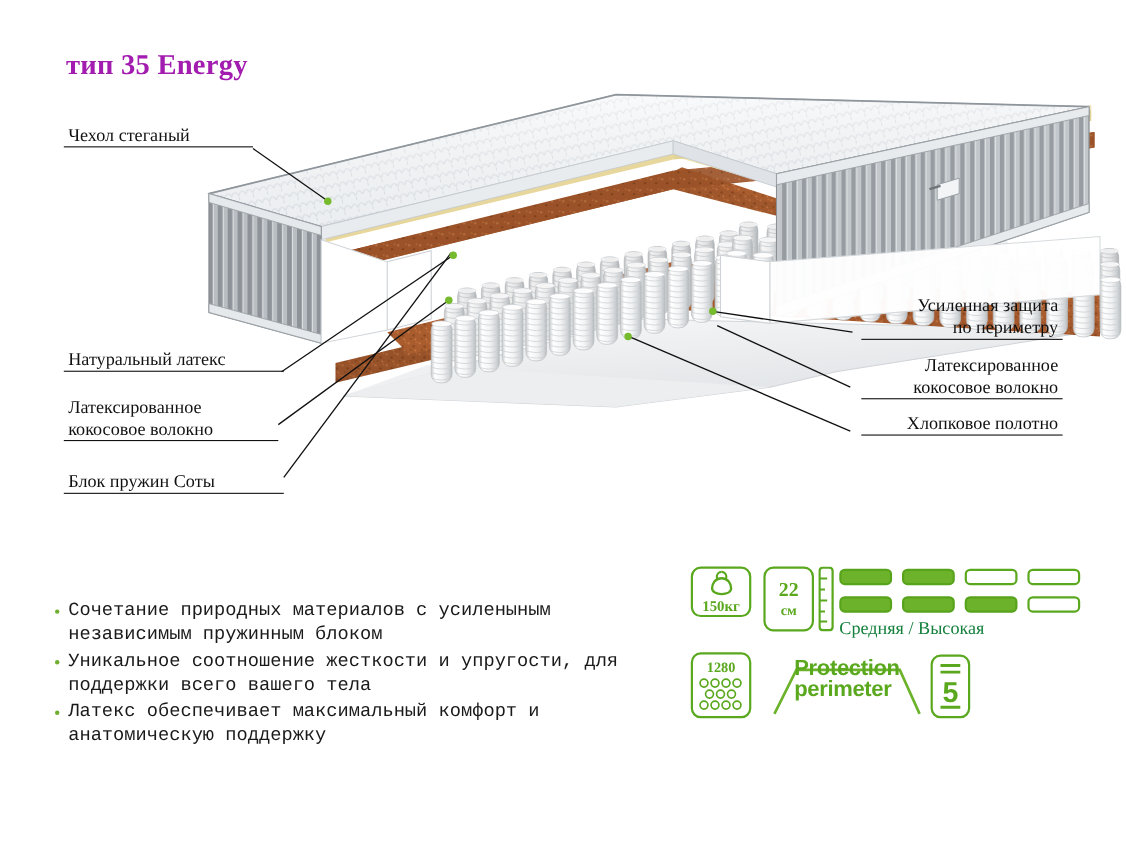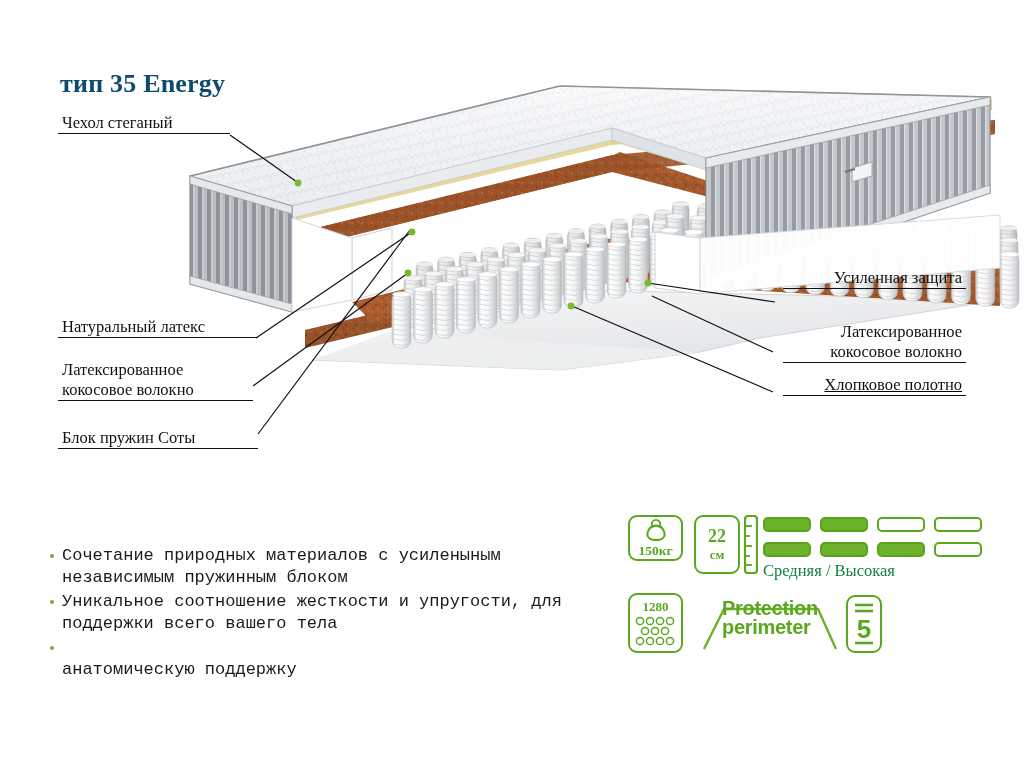--- a/index.html
+++ b/index.html
@@ -8,24 +8,24 @@
     width:1024px;height:768px;
     background:#ffffff;
     font-family:"Liberation Serif", serif;
     overflow:hidden;
     position:relative;
   }
   #stage{position:absolute;inset:0;width:1024px;height:768px;}
 
   
   .title{
-    position:absolute;left:60px;top:69px;
+    position:absolute;left:60px;top:44px;
     font-family:"Liberation Serif", serif;
     font-weight:bold;font-size:26px;
-    color:#0c4a6e;letter-spacing:.2px;
+    color:#a21caf;letter-spacing:.2px;
     white-space:nowrap;
   }
 
   
   .callout{position:absolute;white-space:nowrap;}
   .callout .txt{
     font-family:"Liberation Serif", serif;
     font-size:16.5px;color:#111;line-height:1.16;
     padding:0 4px 1px 4px;
   }
@@ -1375,45 +1375,46 @@
     <div class="rule"></div>
   </div>
 
   <div class="callout left" style="left:58px;top:428px;width:200px;">
     <div class="txt">Блок пружин Соты</div>
     <div class="rule"></div>
   </div>
 
   <div class="callout right" style="left:783px;top:268px;width:183px;">
     <div class="txt">Усиленная защита</div>
+    <div class="txt">по периметру</div>
     <div class="rule"></div>
   </div>
 
   <div class="callout right" style="left:783px;top:322px;width:183px;">
     <div class="txt">Латексированное</div>
     <div class="txt">кокосовое волокно</div>
     <div class="rule"></div>
   </div>
 
-  <div class="callout right" style="left:783px;top:375px;width:183px;text-decoration:underline;">
+  <div class="callout right" style="left:783px;top:375px;width:183px;">
     <div class="txt">Хлопковое полотно</div>
     <div class="rule"></div>
   </div>
 
   <div class="bullets">
     <div class="bul">
       <span>Сочетание природных материалов с усиленыным</span><br>
       <span>независимым пружинным блоком</span>
     </div>
     <div class="bul">
       <span>Уникальное соотношение жесткости и упругости, для</span><br>
       <span>поддержки всего вашего тела</span>
     </div>
     <div class="bul">
-      <br>
+      <span>Латекс обеспечивает максимальный комфорт и</span><br>
       <span>анатомическую поддержку</span>
     </div>
   </div>
 
   <div class="icons">
 
     <div class="gbox" style="left:0px;top:0px;width:55px;height:46px;">
       <svg width="30" height="26" viewBox="0 0 30 26">
         <path d="M15 3 a4.5 4.5 0 0 1 4.5 4.5 a4.5 4.5 0 0 1 -1.2 3" fill="none" stroke="#5aa81e" stroke-width="2"></path>
         <path d="M15 3 a4.5 4.5 0 0 0 -4.5 4.5 a4.5 4.5 0 0 0 1.2 3" fill="none" stroke="#5aa81e" stroke-width="2"></path>

